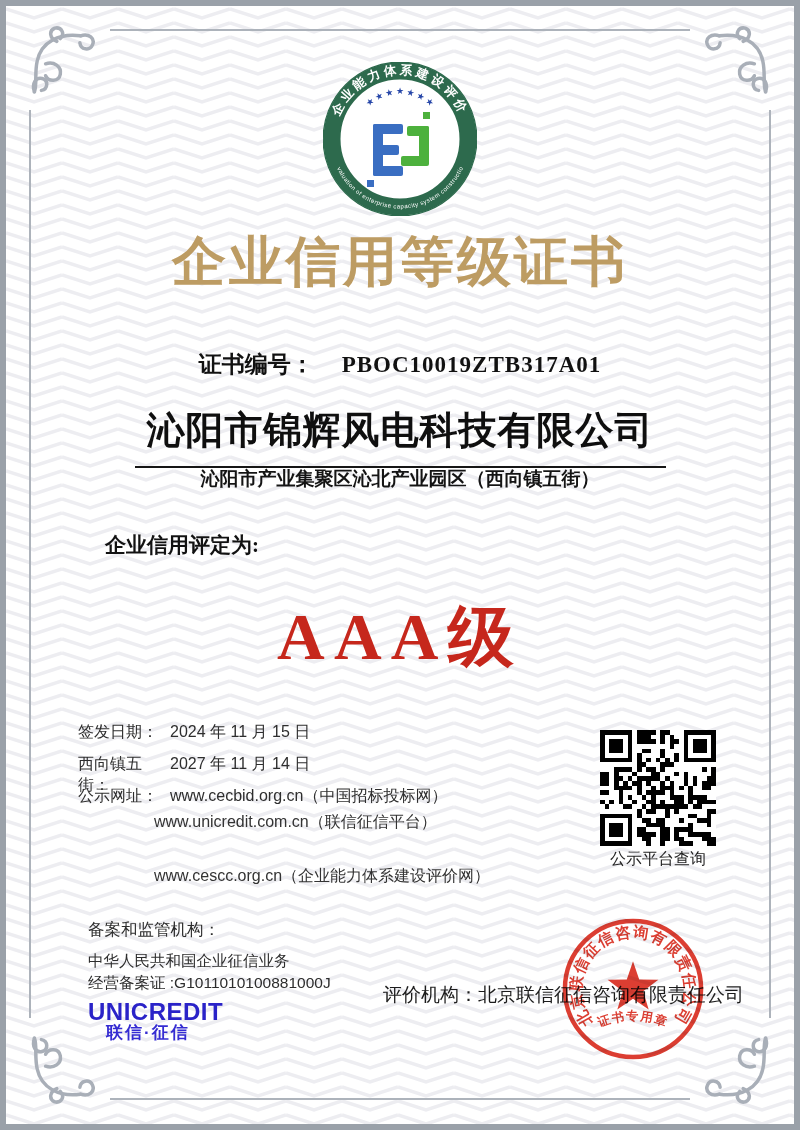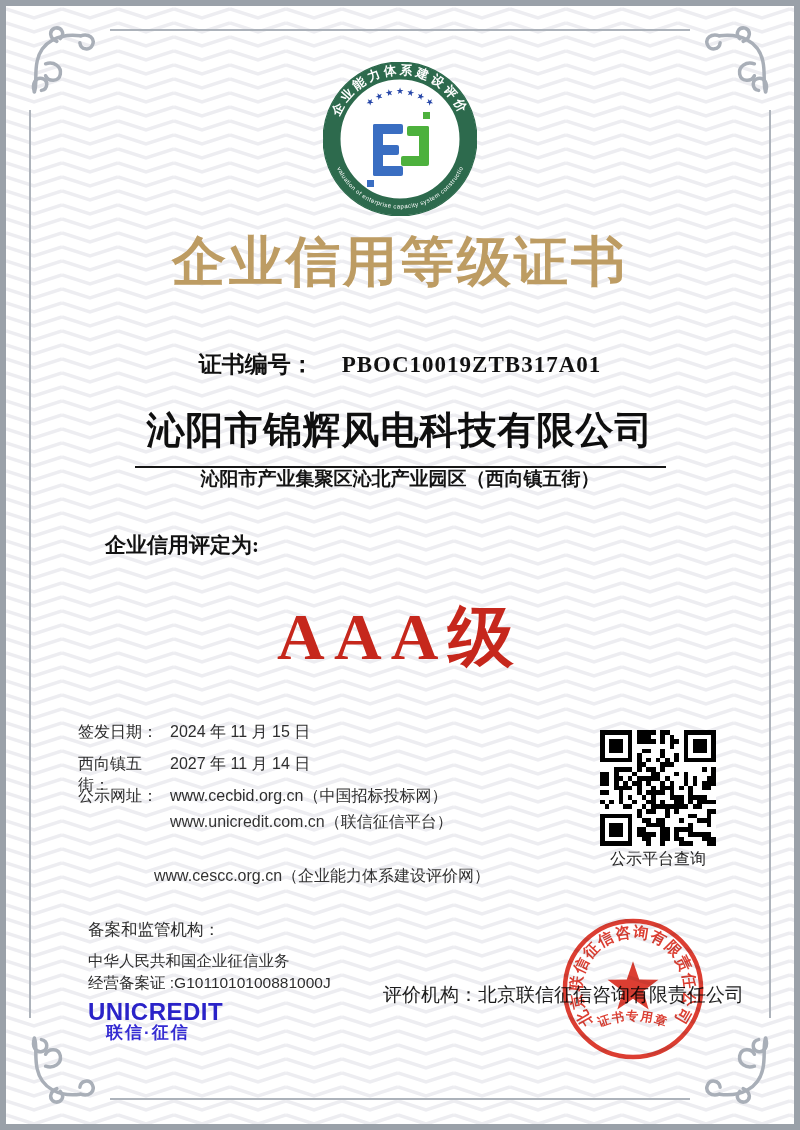--- a/index.html
+++ b/index.html
@@ -44,21 +44,21 @@
   .rating-value{left:0;top:592px;width:800px;text-align:center;z-index:2;
         font-family:"Liberation Serif","DejaVu Serif",serif;font-weight:900;font-size:66px;
         letter-spacing:0.14em;color:#c6271c;}
 
   .info-row{left:62px;z-index:2;display:flex;font-size:16px;color:#2e2e2e;}
   .info-row .lbl{width:92px;flex:0 0 92px;margin-left:16px;}
   .row-issue{top:722px;}
   .row-expiry{top:754px;}
   .row-pub{top:786px;}
   .url-line{left:154px;z-index:2;font-size:16px;color:#333;}
-  .url-2{top:812px;margin-left:16px;}
+  .url-2{top:812px;}
   .url-3{top:838px;margin-top:28px;}
 
   .qr-svg{left:600px;top:730px;width:116px;height:116px;z-index:2;}
   .qr-caption{left:594px;top:849px;width:128px;text-align:center;font-size:16px;color:#222;z-index:2;}
 
   .filing-heading{left:88px;top:919px;font-size:16.5px;color:#2d2d2d;z-index:2;}
   .filing-line1{left:88px;top:951px;font-size:15.5px;color:#2d2d2d;z-index:2;}
   .filing-line2{left:88px;top:973px;font-size:15.5px;color:#2d2d2d;z-index:2;}
   .uni-logo{left:88px;top:998px;font-size:24px;font-weight:800;color:#2a23c8;
         letter-spacing:0.5px;z-index:2;font-family:"Liberation Sans","DejaVu Sans",sans-serif;}

